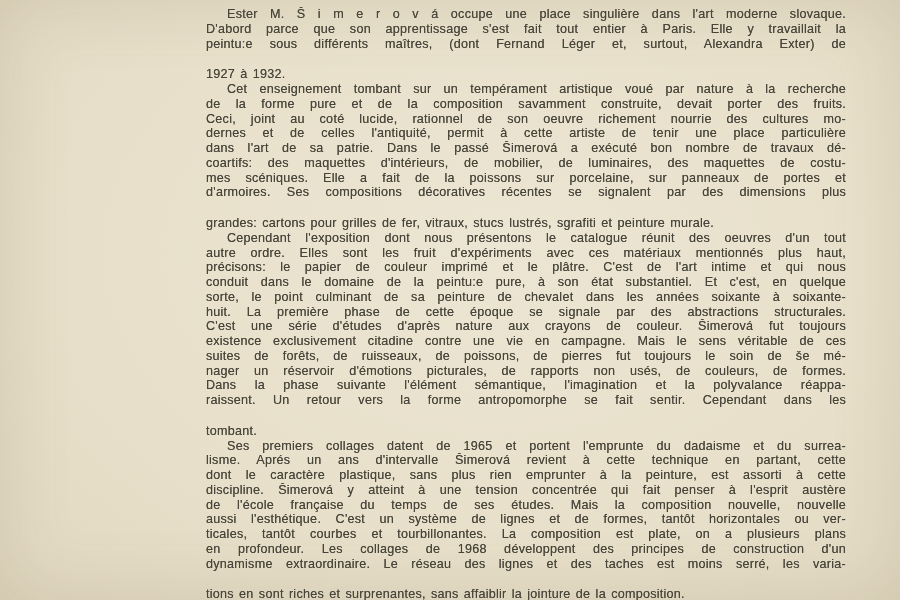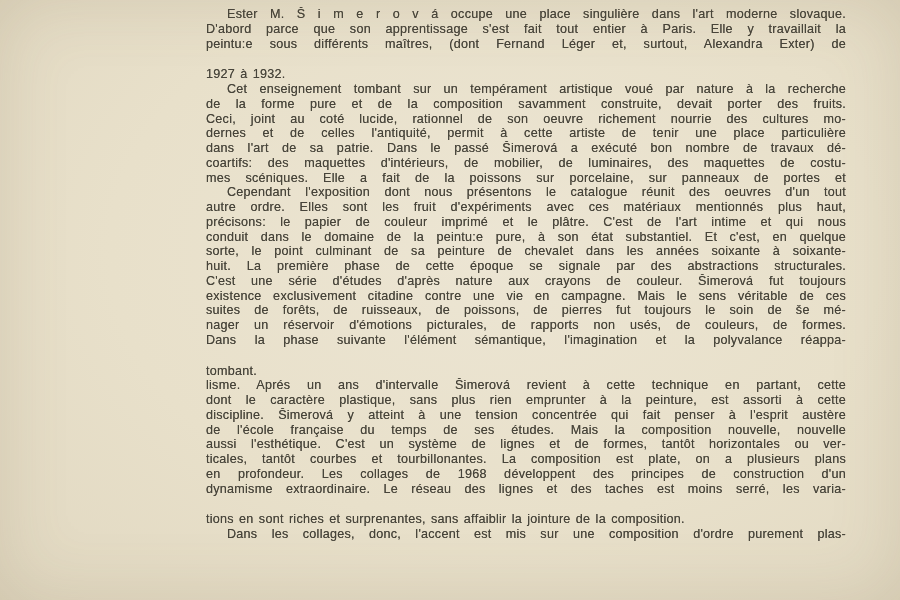--- a/index.html
+++ b/index.html
@@ -69,36 +69,40 @@
         <div class="line last">1927 à 1932.</div>
       </div>
       <div class="paragraph">
         <div class="line indent">Cet enseignement tombant sur un tempérament artistique voué par nature à la recherche</div>
         <div class="line">de la forme pure et de la composition savamment construite, devait porter des fruits.</div>
         <div class="line">Ceci, joint au coté lucide, rationnel de son oeuvre richement nourrie des cultures mo-</div>
         <div class="line">dernes et de celles l'antiquité, permit à cette artiste de tenir une place particulière</div>
         <div class="line">dans l'art de sa patrie. Dans le passé Šimerová a exécuté bon nombre de travaux dé-</div>
         <div class="line">coartifs: des maquettes d'intérieurs, de mobilier, de luminaires, des maquettes de costu-</div>
         <div class="line">mes scéniques. Elle a fait de la poissons sur porcelaine, sur panneaux de portes et</div>
+        <div class="line">d'armoires. Ses compositions décoratives récentes se signalent par des dimensions plus</div>
+        <div class="line last">grandes: cartons pour grilles de fer, vitraux, stucs lustrés, sgrafiti et peinture murale.</div>
       </div>
       <div class="paragraph">
         <div class="line indent">Cependant l'exposition dont nous présentons le catalogue réunit des oeuvres d'un tout</div>
         <div class="line">autre ordre. Elles sont les fruit d'expériments avec ces matériaux mentionnés plus haut,</div>
         <div class="line">précisons: le papier de couleur imprimé et le plâtre. C'est de l'art intime et qui nous</div>
         <div class="line">conduit dans le domaine de la peintu:e pure, à son état substantiel. Et c'est, en quelque</div>
         <div class="line">sorte, le point culminant de sa peinture de chevalet dans les années soixante à soixante-</div>
         <div class="line">huit. La première phase de cette époque se signale par des abstractions structurales.</div>
         <div class="line">C'est une série d'études d'après nature aux crayons de couleur. Šimerová fut toujours</div>
         <div class="line">existence exclusivement citadine contre une vie en campagne. Mais le sens véritable de ces</div>
         <div class="line">suites de forêts, de ruisseaux, de poissons, de pierres fut toujours le soin de še mé-</div>
         <div class="line">nager un réservoir d'émotions picturales, de rapports non usés, de couleurs, de formes.</div>
         <div class="line">Dans la phase suivante l'élément sémantique, l'imagination et la polyvalance réappa-</div>
+        <div class="line">raissent. Un retour vers la forme antropomorphe se fait sentir. Cependant dans les</div>
         <div class="line last">tombant.</div>
       </div>
       <div class="paragraph">
+        <div class="line indent">Ses premiers collages datent de 1965 et portent l'emprunte du dadaisme et du surrea-</div>
         <div class="line">lisme. Aprés un ans d'intervalle Šimerová revient à cette technique en partant, cette</div>
         <div class="line">dont le caractère plastique, sans plus rien emprunter à la peinture, est assorti à cette</div>
         <div class="line">discipline. Šimerová y atteint à une tension concentrée qui fait penser à l'esprit austère</div>
         <div class="line">de l'école française du temps de ses études. Mais la composition nouvelle, nouvelle</div>
         <div class="line">aussi l'esthétique. C'est un système de lignes et de formes, tantôt horizontales ou ver-</div>
         <div class="line">ticales, tantôt courbes et tourbillonantes. La composition est plate, on a plusieurs plans</div>
         <div class="line">en profondeur. Les collages de 1968 développent des principes de construction d'un</div>
         <div class="line">dynamisme extraordinaire. Le réseau des lignes et des taches est moins serré, les varia-</div>
         <div class="line last">tions en sont riches et surprenantes, sans affaiblir la jointure de la composition.</div>
       </div>

